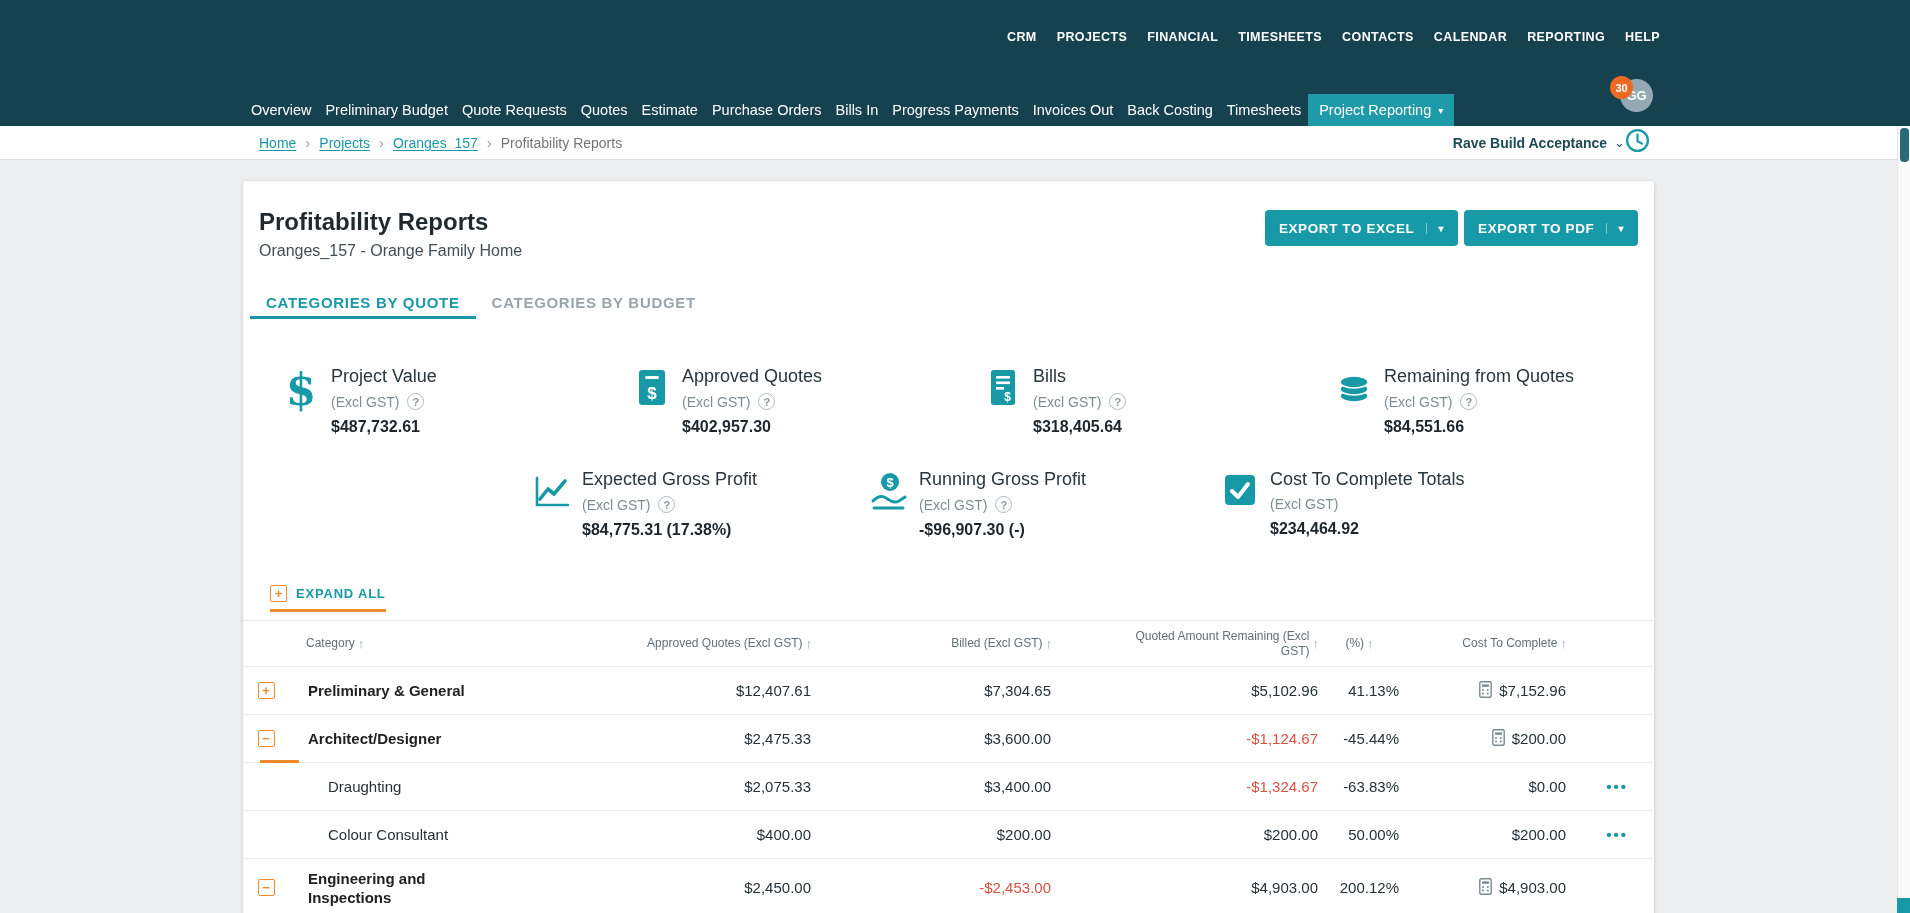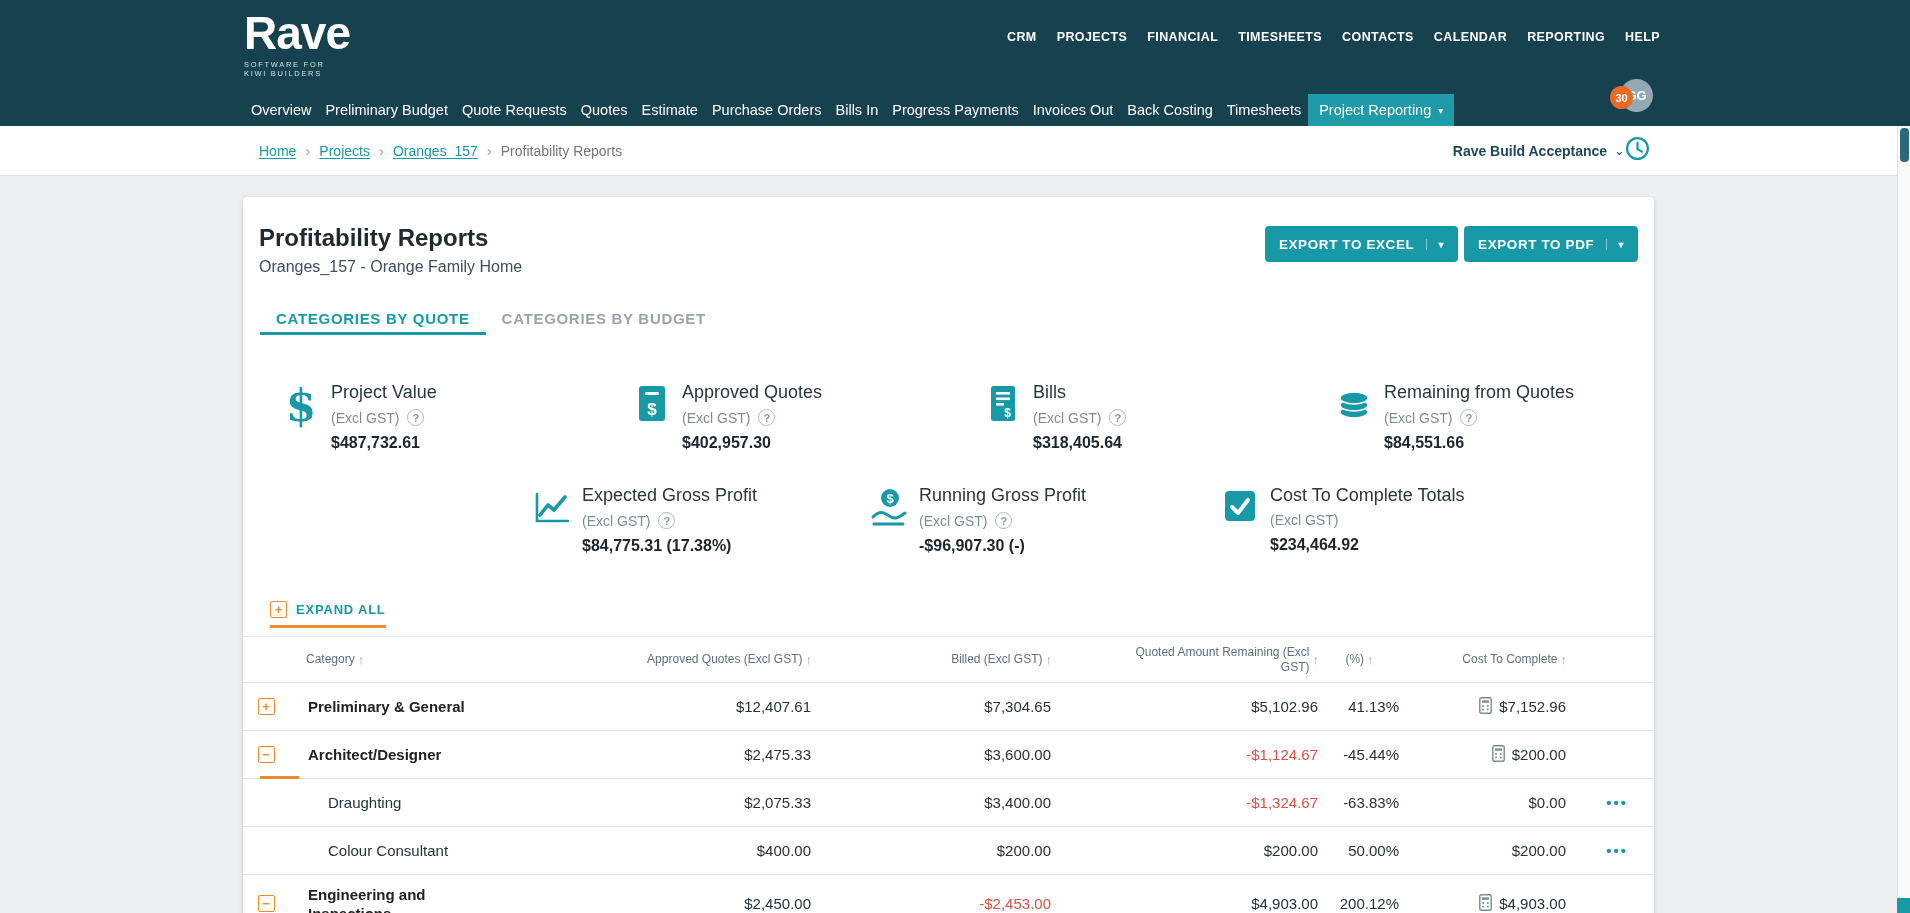--- a/index.html
+++ b/index.html
@@ -16,31 +16,31 @@
   body{font-family:"Liberation Sans",sans-serif;background:#EDEFF1;position:relative;}
 
   
   .app-header{position:relative;height:126px;background:var(--dark);z-index:5;}
   .logo{position:absolute;left:244px;top:8px;color:#fff;cursor:pointer;}
   .logo-name{font-size:46px;font-weight:bold;letter-spacing:-1px;line-height:50px;}
   .logo-tag{font-size:7.5px;letter-spacing:1.7px;color:#CFE3E8;line-height:9px;margin-top:2px;}
   .top-nav{position:absolute;top:30px;right:250px;display:flex;gap:20px;align-items:center;}
   .top-nav .tn-item{color:#fff;font-size:12.5px;font-weight:bold;letter-spacing:.4px;cursor:pointer;white-space:nowrap;}
   .avatar-wrap{position:absolute;left:1610px;top:72px;width:46px;height:42px;z-index:9;}
-  .badge{position:absolute;left:0;top:14px;width:23px;height:23px;border-radius:50%;background:#EE6A22;color:#fff;
+  .badge{position:absolute;left:0;top:4px;width:23px;height:23px;border-radius:50%;background:#EE6A22;color:#fff;
          font-size:11px;font-weight:bold;display:flex;align-items:center;justify-content:center;z-index:2;}
   .avatar{position:absolute;left:10px;top:7px;width:33px;height:33px;border-radius:50%;background:#93A9B4;color:#fff;
           font-size:13px;font-weight:bold;display:flex;align-items:center;justify-content:center;cursor:pointer;}
   .sub-nav{position:absolute;left:244px;bottom:0;height:32px;display:flex;align-items:stretch;}
   .sn-item{display:flex;align-items:center;padding:0 7px;color:#fff;font-size:14.5px;cursor:pointer;white-space:nowrap;}
   .sn-item.active{background:#1E9AA8;padding:0 11px;gap:7px;}
   .sn-caret{font-size:10px;color:#fff;}
 
   
-  .breadcrumb-bar{height:50px;background:#fff;border-bottom:1px solid #DDE1E3;display:flex;align-items:center;
+  .breadcrumb-bar{height:34px;background:#fff;border-bottom:1px solid #DDE1E3;display:flex;align-items:center;
                   justify-content:space-between;padding:0 260px 0 259px;}
   .bc-left{display:flex;align-items:center;gap:9px;font-size:14px;}
   .bc-link{color:var(--teal);cursor:pointer;text-decoration:underline;text-decoration-thickness:1px;text-underline-offset:2px;}
   .bc-sep{color:#9E9E9E;font-size:15px;}
   .bc-current{color:#757575;}
   .bc-right{display:flex;align-items:center;}
   .workspace{display:flex;align-items:center;gap:7px;color:#1C4A58;font-size:14px;font-weight:bold;cursor:pointer;}
   .workspace .ws-caret{font-size:13px;font-weight:normal;color:#1C4A58;}
   .clock-btn{display:flex;align-items:center;cursor:pointer;}
 
@@ -49,21 +49,21 @@
   .card{width:1411px;margin-left:243px;background:#fff;border-radius:4px;box-shadow:0 1px 4px rgba(0,0,0,.18);
         min-height:800px;position:relative;}
   .card-head{display:flex;justify-content:space-between;align-items:flex-start;padding:27px 16px 0 16px;}
   .page-title{font-size:24px;font-weight:bold;color:#1F292E;line-height:28px;}
   .page-subtitle{font-size:16px;color:#3F4E57;margin-top:5px;line-height:19px;}
   .actions{display:flex;gap:6px;padding-top:2px;}
   .btn{height:36px;background:var(--teal);color:#fff;border:none;border-radius:4px;font-size:13.5px;font-weight:bold;
        letter-spacing:.6px;display:flex;align-items:center;padding:0 14px;cursor:pointer;font-family:inherit;}
   .btn .btn-caret{margin-left:12px;padding-left:11px;border-left:1px solid rgba(255,255,255,.45);font-size:10px;}
 
-  .tabs{display:flex;padding-left:17px;margin-top:29px;}
+  .tabs{display:flex;padding-left:7px;margin-top:29px;}
   .tab{height:30px;display:flex;align-items:center;padding:0 16px;font-size:15px;font-weight:bold;letter-spacing:.7px;
        color:#9AA5AB;border-bottom:3px solid transparent;cursor:pointer;white-space:nowrap;}
   .tab.active{color:var(--teal);border-bottom-color:var(--teal);}
 
   
   .stats{position:relative;height:265px;}
   .stat{position:absolute;display:flex;}
   .stat-icon{width:44px;margin-right:8px;display:flex;justify-content:center;align-items:flex-start;padding-top:2px;}
   .stat-title{font-size:18px;color:#29363D;line-height:21px;}
   .stat-note{margin-top:6px;display:flex;align-items:center;gap:8px;font-size:14px;color:var(--muted);}
@@ -106,27 +106,20 @@
 
   
   .scrollbar{position:absolute;right:0;top:126px;width:13px;height:787px;background:#FAFAFA;border-left:1px solid #E3E5E7;z-index:20;}
   .sb-thumb{position:absolute;top:2px;left:2px;width:9px;height:34px;background:#2B6A7A;border-radius:4px;cursor:pointer;}
   .sb-bottom{position:absolute;bottom:0;left:-1px;width:13px;height:15px;background:var(--teal);cursor:pointer;}
 </style>
 </head>
 <body>
 
 <header class="app-header">
-  <div class="logo">
-    <div class="logo-name">Rave</div>
-    <div class="logo-tag">
-      <div>SOFTWARE FOR</div>
-      <div>KIWI BUILDERS</div>
-    </div>
-  </div>
 
   <nav class="top-nav">
     <span class="tn-item">CRM</span>
     <span class="tn-item">PROJECTS</span>
     <span class="tn-item">FINANCIAL</span>
     <span class="tn-item">TIMESHEETS</span>
     <span class="tn-item">CONTACTS</span>
     <span class="tn-item">CALENDAR</span>
     <span class="tn-item">REPORTING</span>
     <span class="tn-item">HELP</span>

